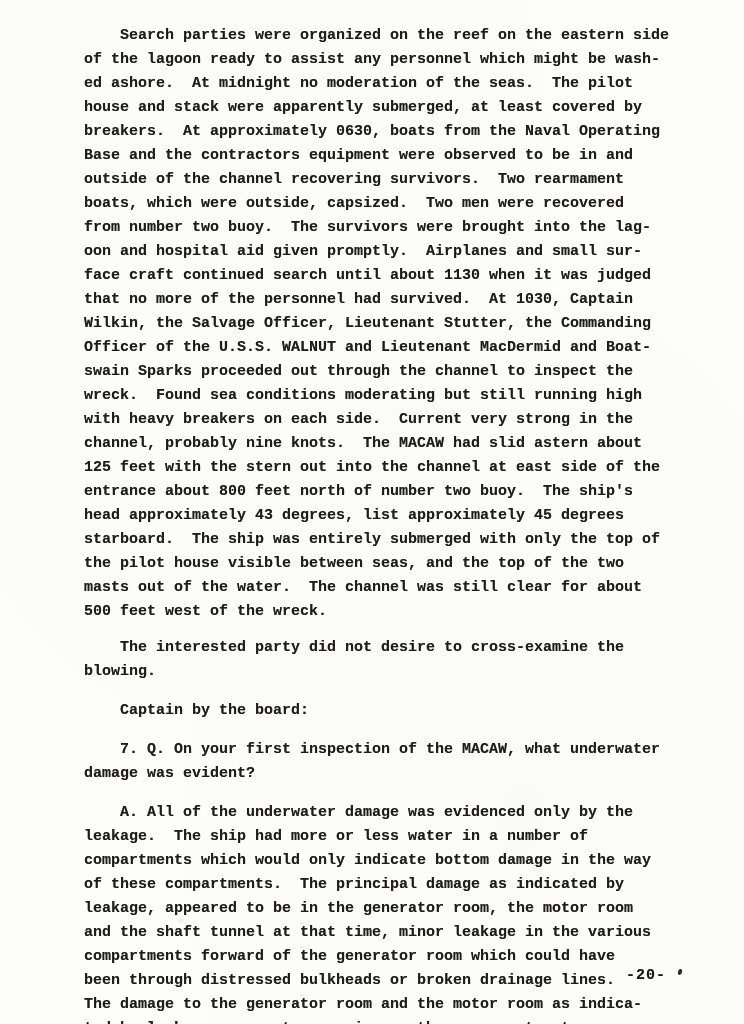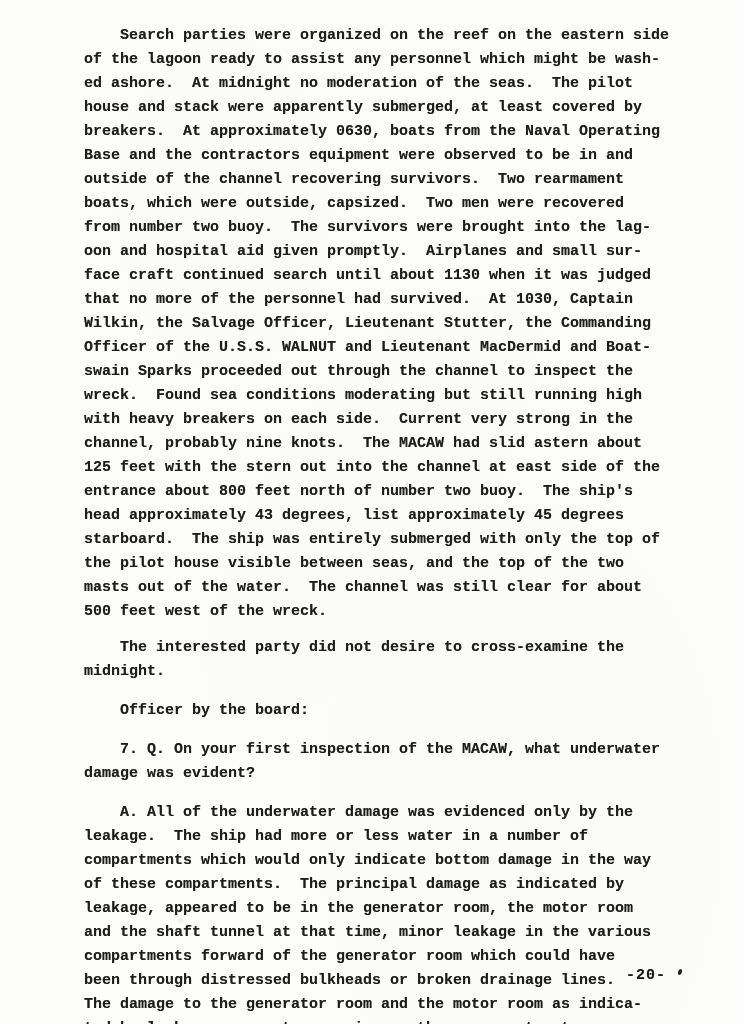--- a/index.html
+++ b/index.html
@@ -92,22 +92,22 @@
 with heavy breakers on each side.  Current very strong in the
 channel, probably nine knots.  The MACAW had slid astern about
 125 feet with the stern out into the channel at east side of the
 entrance about 800 feet north of number two buoy.  The ship's
 head approximately 43 degrees, list approximately 45 degrees
 starboard.  The ship was entirely submerged with only the top of
 the pilot house visible between seas, and the top of the two
 masts out of the water.  The channel was still clear for about
 500 feet west of the wreck.</div>
     <div class="para">    The interested party did not desire to cross-examine the
-midnight.</div>
-    <div class="para">    Officer by the board:</div>
+blowing.</div>
+    <div class="para">    Captain by the board:</div>
     <div class="para">    7. Q. On your first inspection of the MACAW, what underwater
 damage was evident?</div>
     <div class="para">    A. All of the underwater damage was evidenced only by the
 leakage.  The ship had more or less water in a number of
 compartments which would only indicate bottom damage in the way
 of these compartments.  The principal damage as indicated by
 leakage, appeared to be in the generator room, the motor room
 and the shaft tunnel at that time, minor leakage in the various
 compartments forward of the generator room which could have
 been through distressed bulkheads or broken drainage lines.

